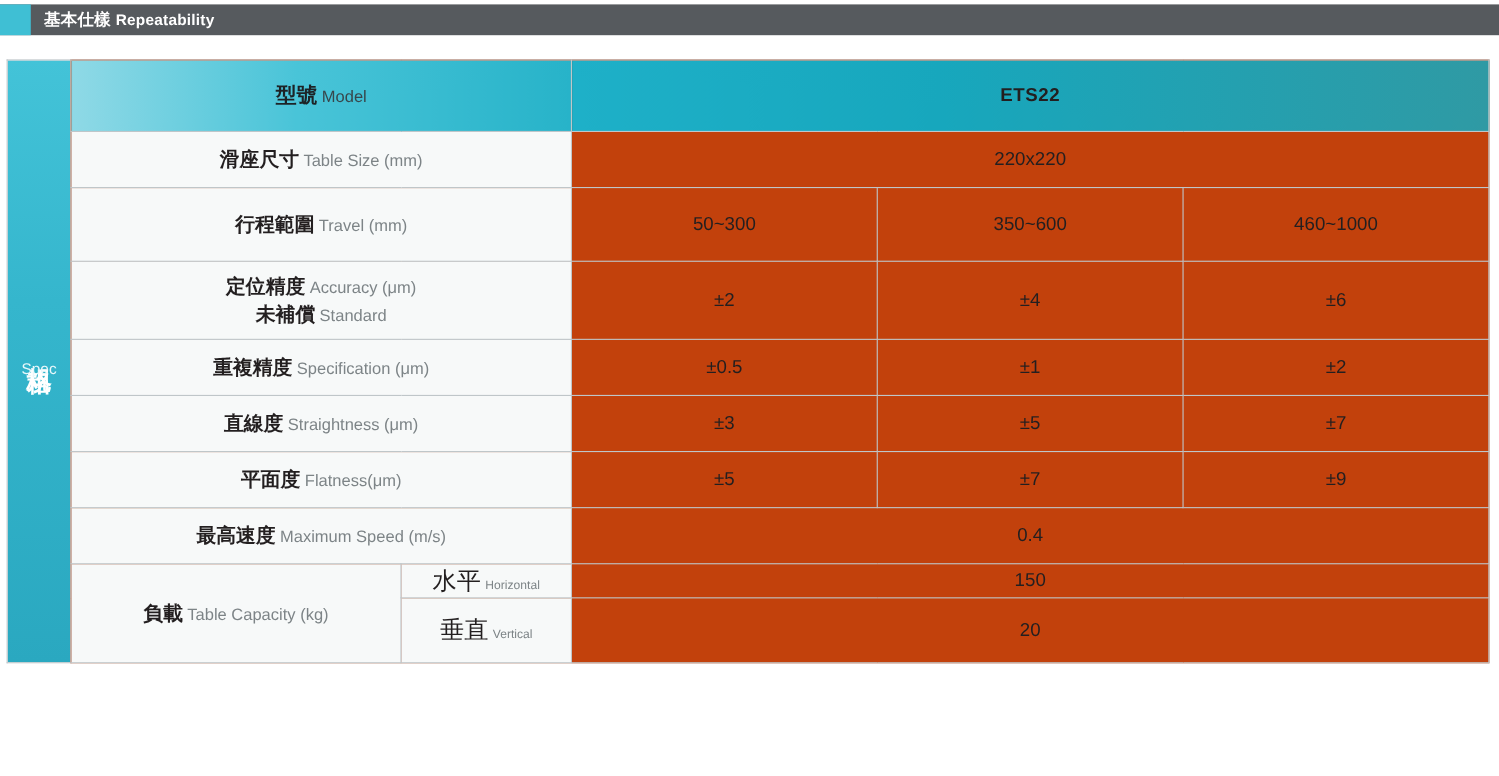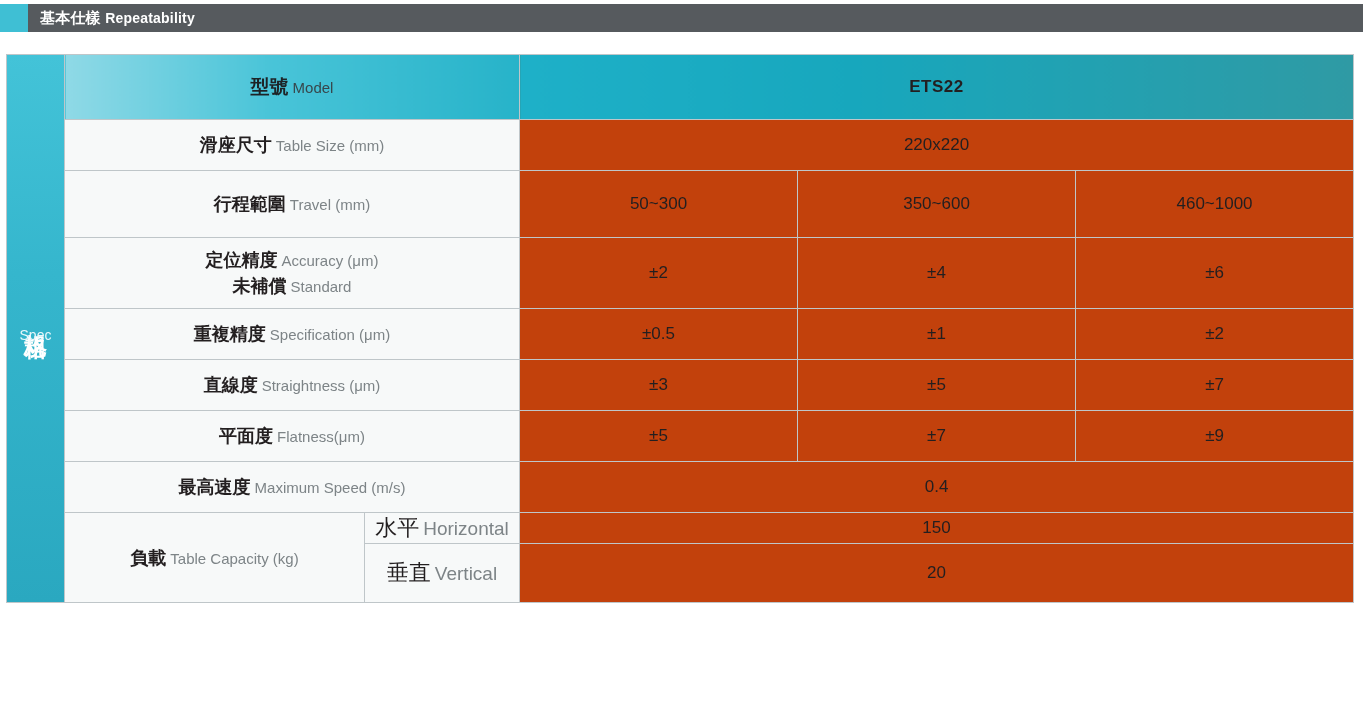--- a/index.html
+++ b/index.html
@@ -122,21 +122,21 @@
   td.sublabel {
     text-align: left;
     padding-left: 14px;
     background: #f7f9f9;
   }
   td.sublabel .cn {
     font-size: 22px;
     font-weight: normal;
   }
   td.sublabel .en {
-    font-size: 19px;
+    font-size: 11px;
     color: #7d8487;
     margin-left: 4px;
   }
 
   
   td.model-label {
     background: linear-gradient(90deg, #8fd9e6 0%, #49c4d8 45%, #27b3c9 100%);
     text-align: center;
     height: 64px;
   }

